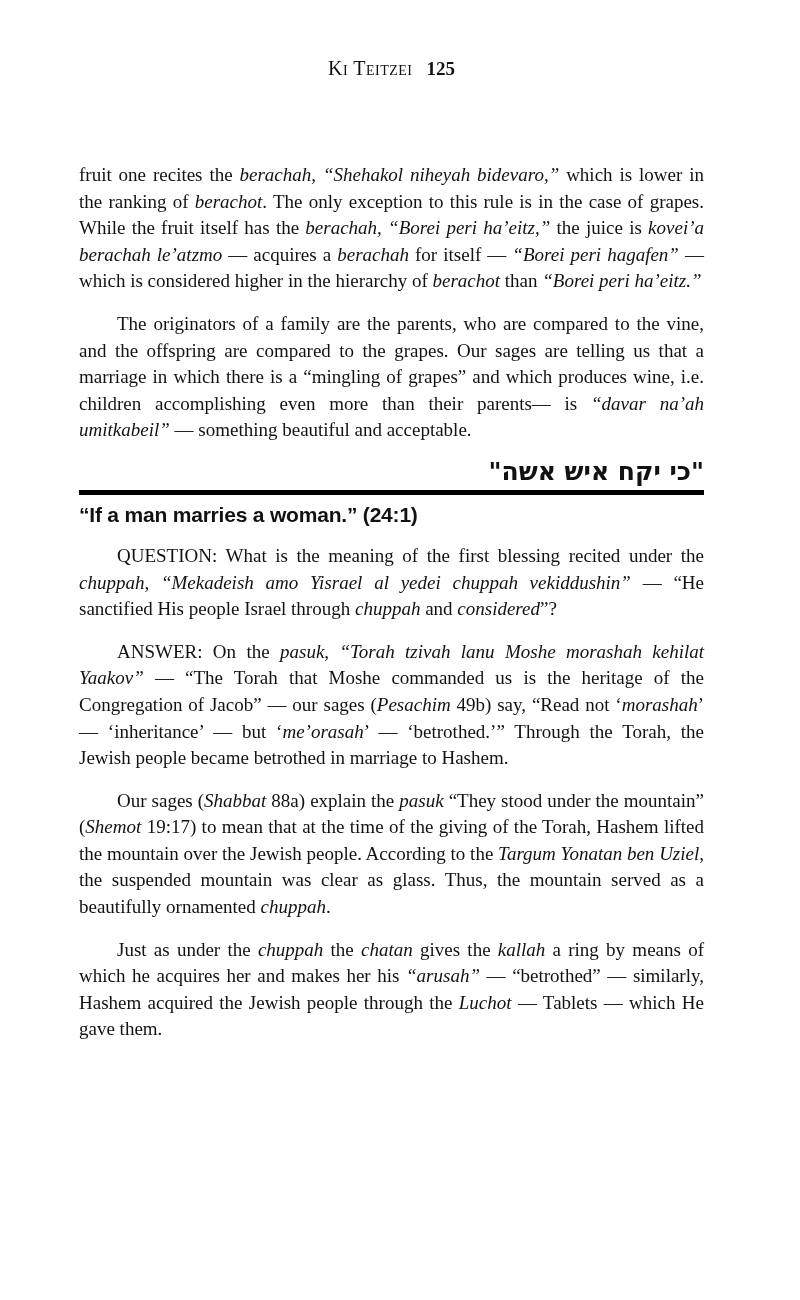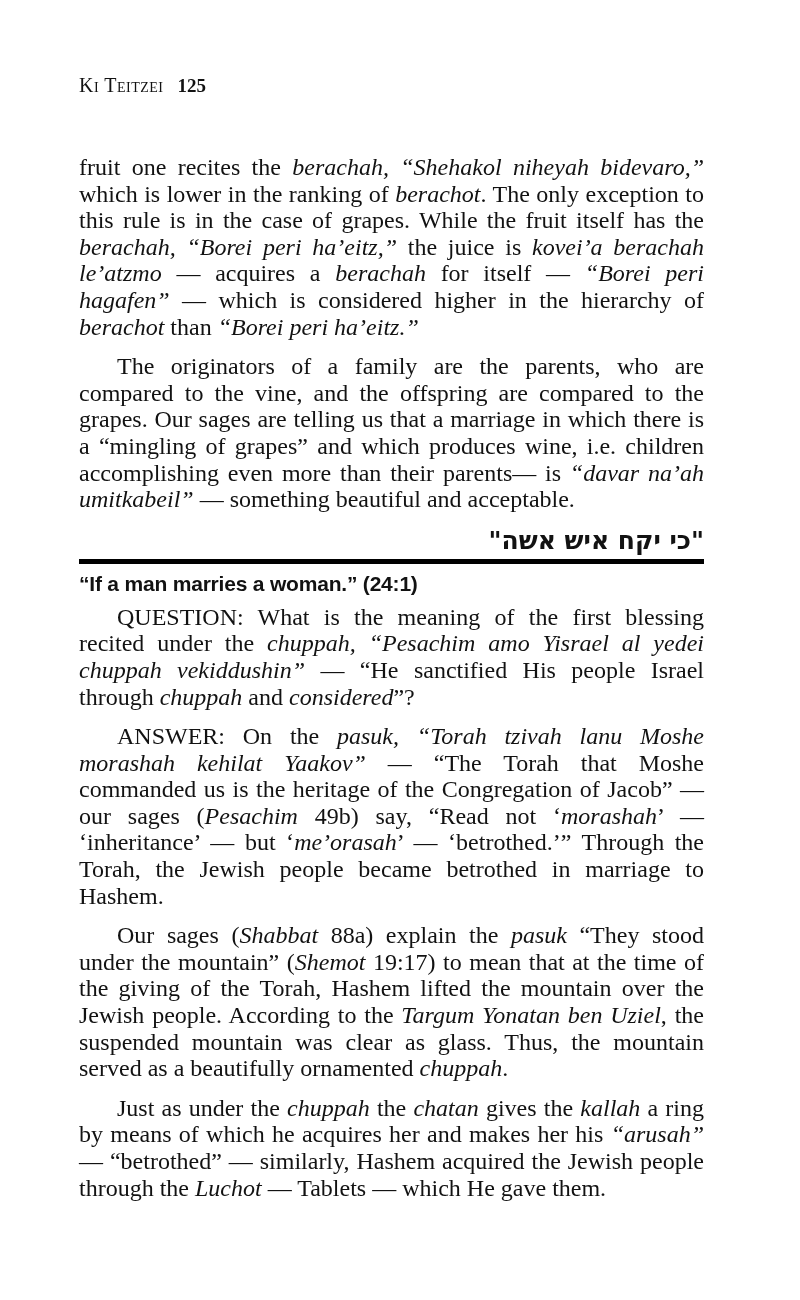--- a/index.html
+++ b/index.html
@@ -7,45 +7,45 @@
     position: relative;
     width: 800px;
     height: 1300px;
     background: #ffffff;
     color: #121212;
     font-family: "Liberation Serif", serif;
     overflow: hidden;
   }
   .pagehead {
     position: absolute;
-    top: 74px;
+    top: 57px;
     left: 79px;
     width: 625px;
-    text-align: left;
+    text-align: center;
     white-space: nowrap;
   }
   .running-title {
     font-variant: small-caps;
     font-size: 20px;
     letter-spacing: 0.5px;
   }
   .pnum {
     font-weight: bold;
     font-size: 19px;
     margin-left: 14px;
   }
   .content {
     position: absolute;
     top: 146px;
     left: 79px;
     width: 625px;
   }
   .para {
-    margin: 8px 0 13px 0;
-    font-size: 24px;
+    margin: 16px 0 13px 0;
+    font-size: 19px;
     line-height: 26.6px;
     text-align: justify;
     hyphens: none;
   }
   .para.indent { text-indent: 38px; }
   .it { font-style: italic; }
   .heb {
     margin-top: 9px;
     direction: rtl;
     text-align: right;
@@ -85,20 +85,20 @@
         <p class="para indent"><span>The originators of a family are the parents, who are compared to the vine, and the offspring are compared to the grapes. Our sages are telling us that a marriage in which there is a “mingling of grapes” and which produces wine, i.e. children accomplishing even more than their parents— is </span><span class="it">“davar na’ah umitkabeil”</span><span> — something beautiful and acceptable.</span></p>
       </div>
 
     <div>
       <div class="heb">"כי יקח איש אשה"</div>
       <div class="rule"></div>
       <h2 class="sec">“If a man marries a woman.” (24:1)</h2>
     </div>
 
     <div id="paras-bottom">
-        <p class="para indent"><span>QUESTION: What is the meaning of the first blessing recited under the </span><span class="it">chuppah, “Pesachim amo Yisrael al yedei chuppah vekiddushin”</span><span> — “He sanctified His people Israel through </span><span class="it">chuppah</span><span> and </span><span class="it">considered</span><span>”?</span></p>
+        <p class="para indent"><span>QUESTION: What is the meaning of the first blessing recited under the </span><span class="it">chuppah, “Mekadeish amo Yisrael al yedei chuppah vekiddushin”</span><span> — “He sanctified His people Israel through </span><span class="it">chuppah</span><span> and </span><span class="it">considered</span><span>”?</span></p>
         <p class="para indent"><span>ANSWER: On the </span><span class="it">pasuk, “Torah tzivah lanu Moshe morashah kehilat Yaakov”</span><span> — “The Torah that Moshe commanded us is the heritage of the Congregation of Jacob” — our sages (</span><span class="it">Pesachim</span><span> 49b) say, “Read not ‘</span><span class="it">morashah</span><span>’ — ‘inheritance’ — but ‘</span><span class="it">me’orasah</span><span>’ — ‘betrothed.’” Through the Torah, the Jewish people became betrothed in marriage to Hashem.</span></p>
         <p class="para indent"><span>Our sages (</span><span class="it">Shabbat</span><span> 88a) explain the </span><span class="it">pasuk</span><span> “They stood under the mountain” (</span><span class="it">Shemot</span><span> 19:17) to mean that at the time of the giving of the Torah, Hashem lifted the mountain over the Jewish people. According to the </span><span class="it">Targum Yonatan ben Uziel</span><span>, the suspended mountain was clear as glass. Thus, the mountain served as a beautifully ornamented </span><span class="it">chuppah</span><span>.</span></p>
         <p class="para indent"><span>Just as under the </span><span class="it">chuppah</span><span> the </span><span class="it">chatan</span><span> gives the </span><span class="it">kallah</span><span> a ring by means of which he acquires her and makes her his </span><span class="it">“arusah”</span><span> — “betrothed” — similarly, Hashem acquired the Jewish people through the </span><span class="it">Luchot</span><span> — Tablets — which He gave them.</span></p>
       </div>
 
   </div>
 </div>
 
 </body></html>

